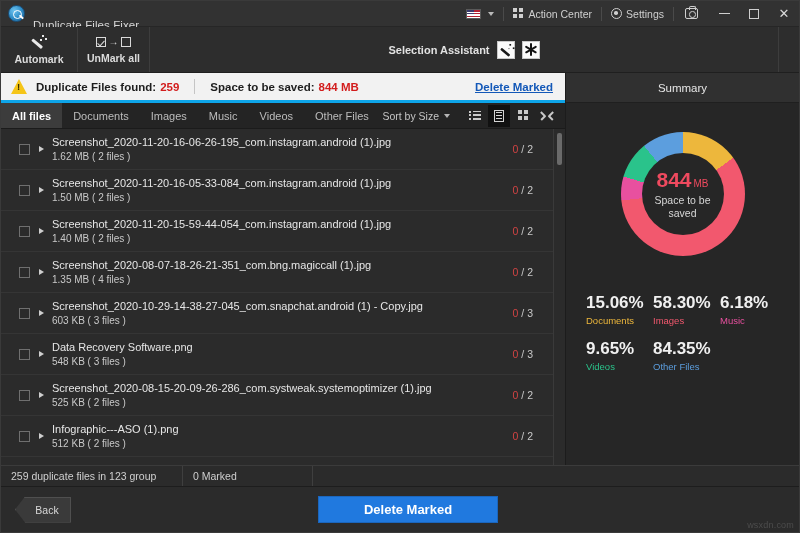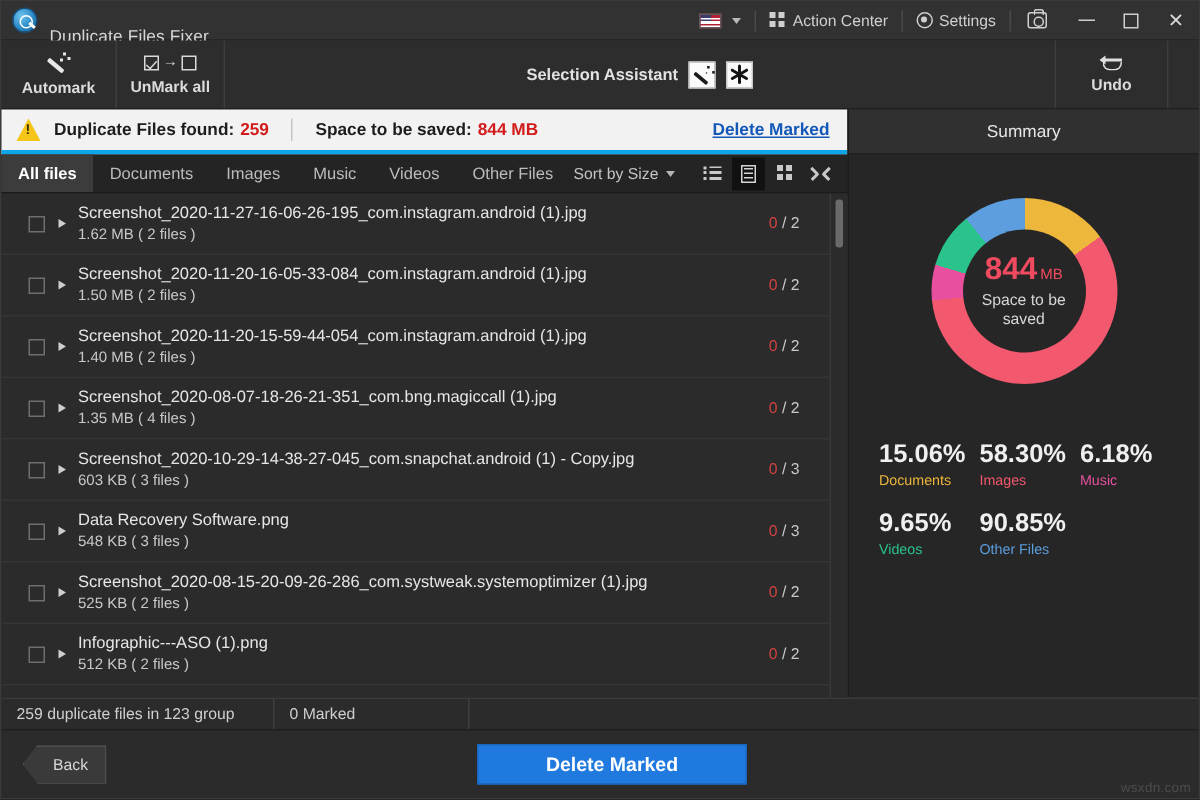--- a/index.html
+++ b/index.html
@@ -467,28 +467,20 @@
       </span>
       <span class="sa-btn">
         <span class="ast">
             <b></b>
             <b></b>
             <b></b>
           </span>
       </span>
     </div>
 
-    <div class="tool undo">
-      <span class="undo-ic">
-        <span class="hd"></span>
-          <span class="top"></span>
-          <span class="bar"></span>
-      </span>
-      <span>Undo</span>
-    </div>
     <div class="tool-tail"></div>
   </div>
 
   <div class="body">
 
     <div class="left">
 
       <div class="banner">
         <span class="warn-tri"></span>
         <span class="lbl">Duplicate Files found:</span>
@@ -553,21 +545,21 @@
           </div>
         </div>
       </div>
 
       <div class="listwrap">
         <div class="list" id="file-list">
             <div class="row">
               <span class="cb"></span>
               <span class="tri"></span>
               <span class="info">
-                <span class="fname" style="display: block;">Screenshot_2020-11-27-16-06-26-195_com.instagram.android (1).jpg</span>
+                <span class="fname" style="display: block;">Screenshot_2020-11-20-16-06-26-195_com.instagram.android (1).jpg</span>
                 <span class="fmeta" style="display: block;">1.62 MB  ( 2 files )</span>
               </span>
               <span class="count"><span class="m">0</span> / <span>2</span></span>
             </div>
             <div class="row">
               <span class="cb"></span>
               <span class="tri"></span>
               <span class="info">
                 <span class="fname" style="display: block;">Screenshot_2020-11-20-16-05-33-084_com.instagram.android (1).jpg</span>
                 <span class="fmeta" style="display: block;">1.50 MB  ( 2 files )</span>
@@ -660,21 +652,21 @@
           </div>
           <div class="leg">
             <div class="pct">6.18%</div>
             <div class="nm" style="color: rgb(232, 80, 159);">Music</div>
           </div>
           <div class="leg">
             <div class="pct">9.65%</div>
             <div class="nm" style="color: rgb(42, 195, 139);">Videos</div>
           </div>
           <div class="leg">
-            <div class="pct">90.85%</div>
+            <div class="pct">84.35%</div>
             <div class="nm" style="color: rgb(92, 158, 222);">Other Files</div>
           </div>
         </div>
     </div>
   </div>
 
   <div class="status">
     <div class="st-cell c1">259 duplicate files in 123 group</div>
     <div class="st-cell c2">0 Marked</div>
     <div class="st-cell c3"></div>

